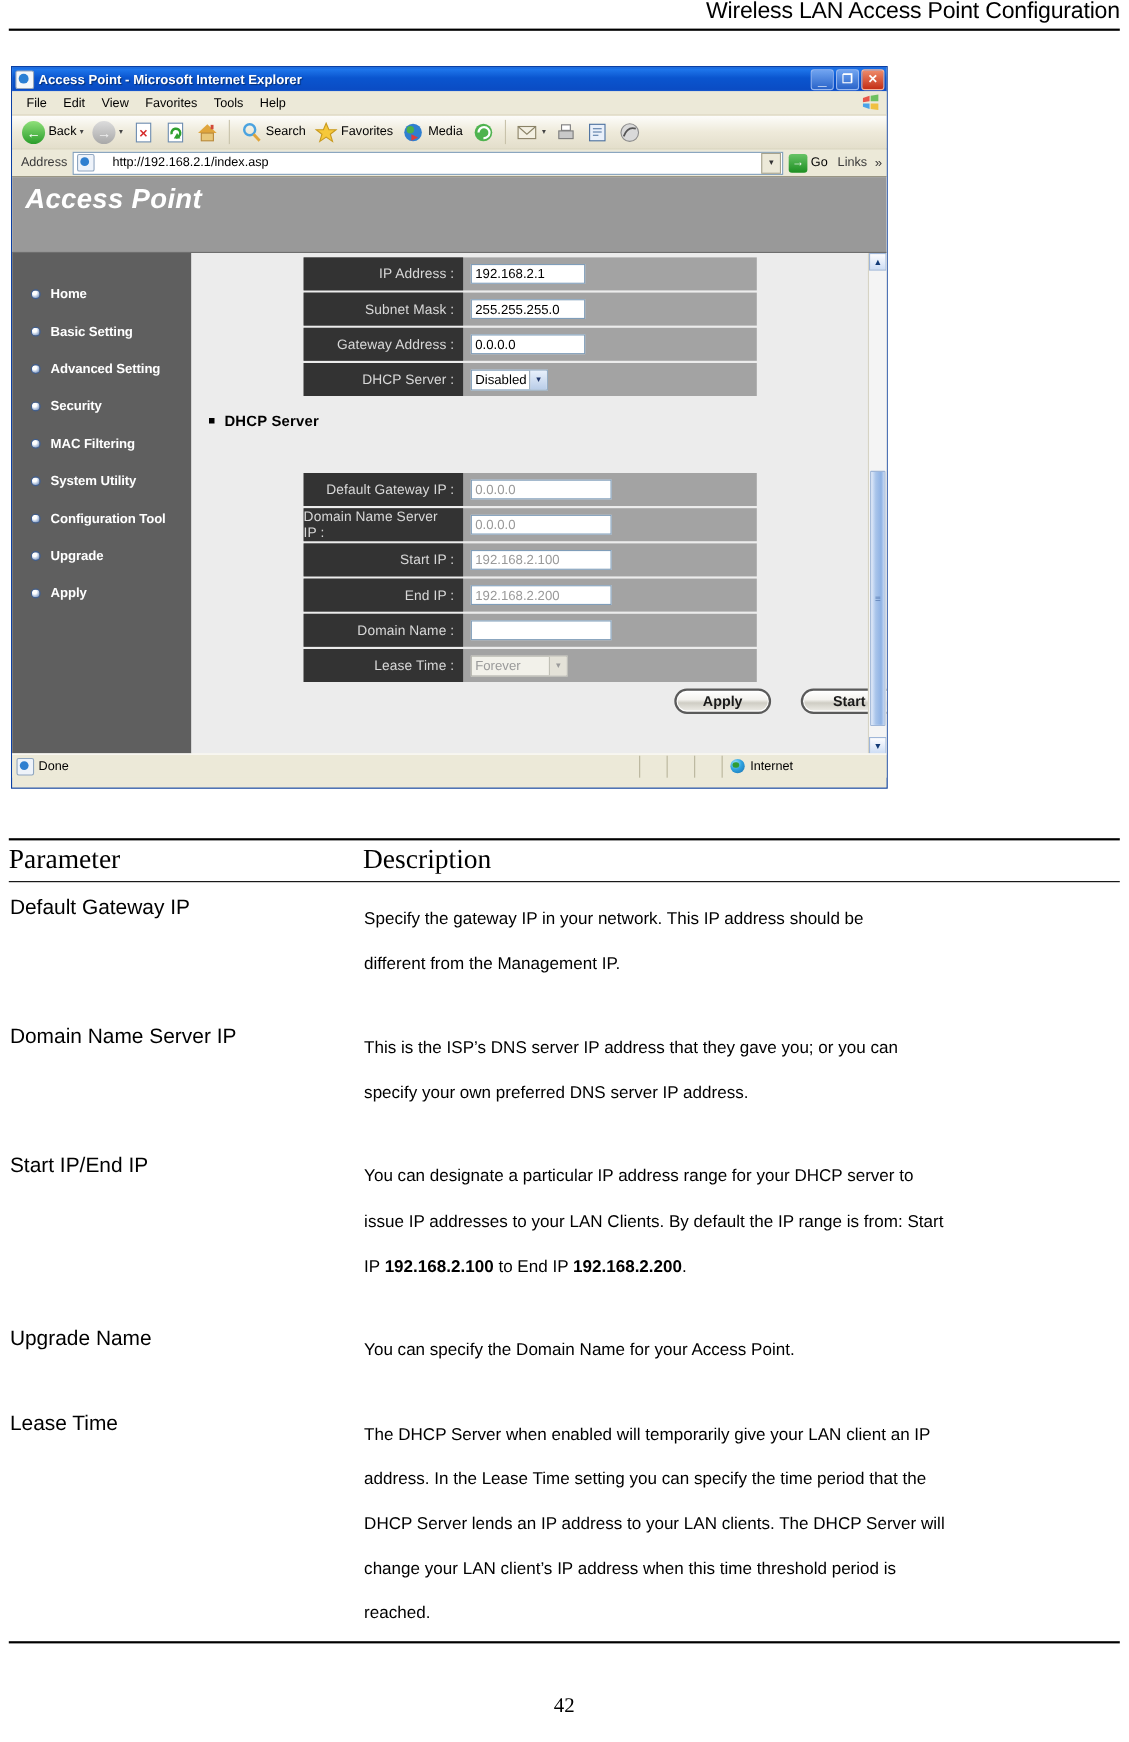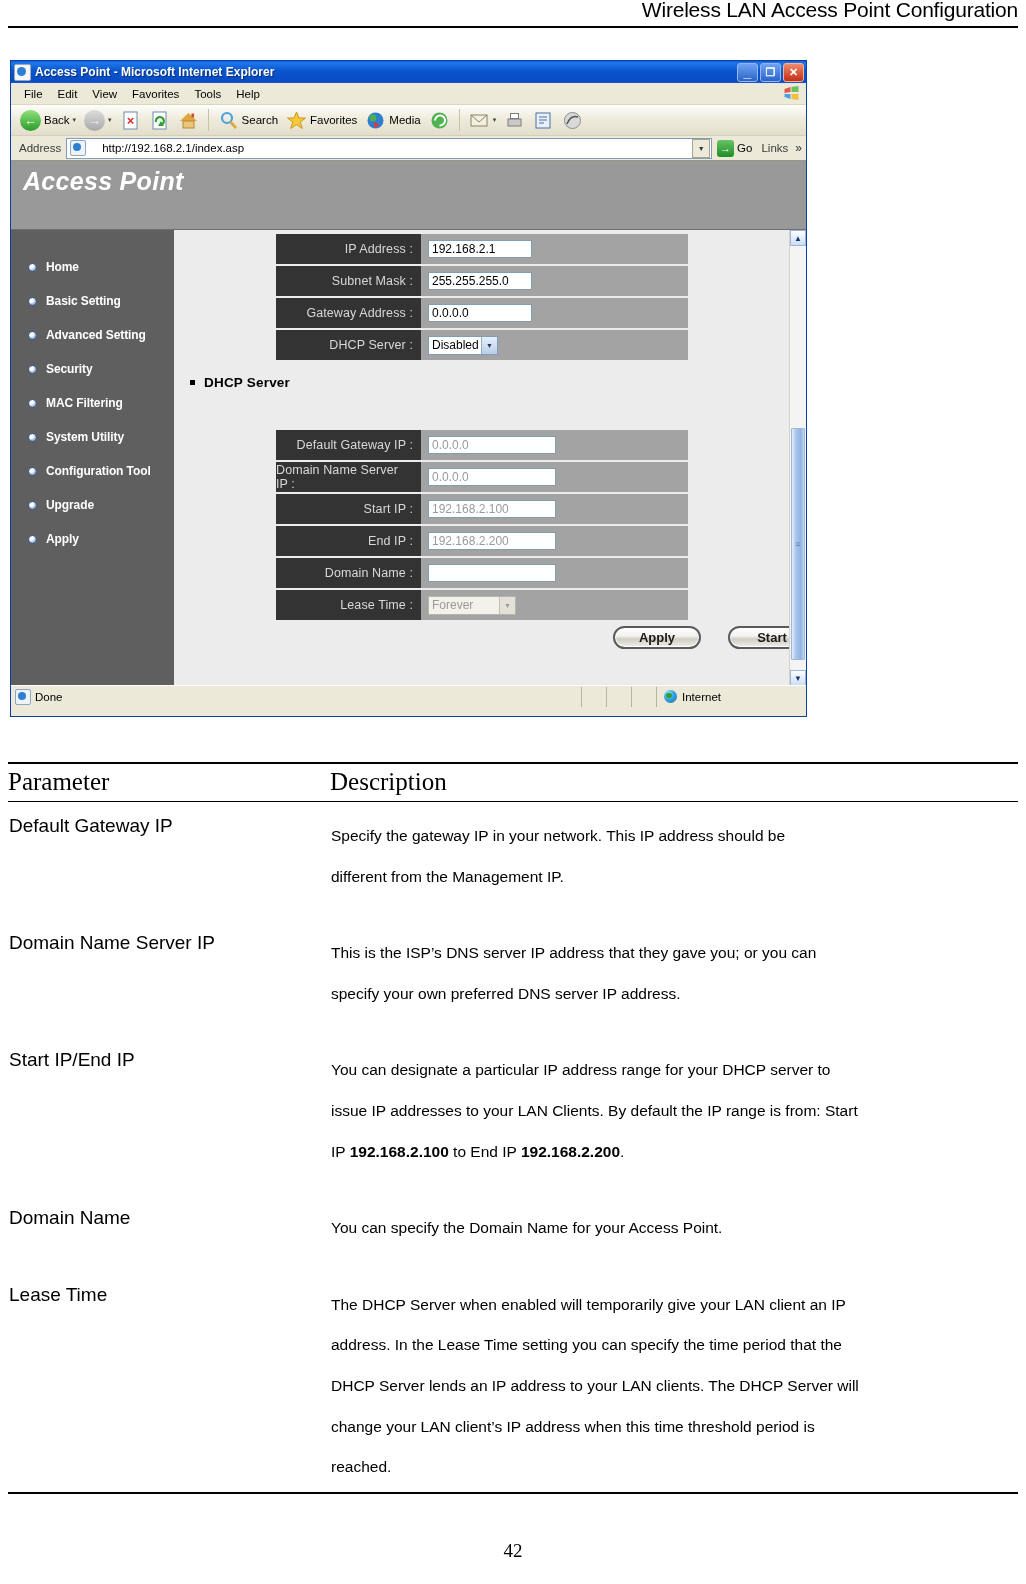--- a/index.html
+++ b/index.html
@@ -809,21 +809,21 @@
     <div class="pdesc">
       <span>You can designate a particular IP address range for your DHCP server to</span><br>
       <span>issue IP addresses to your LAN Clients. By default the IP range is from: Start</span><br>
       <span>IP </span><b>192.168.2.100</b><span> to End IP </span><b>192.168.2.200</b><span>.</span>
     </div>
   </div>
 
   <div class="spacer-sm"></div>
 
   <div class="prow">
-    <div class="pname">Domain Name</div>
+    <div class="pname">Upgrade Name</div>
     <div class="pdesc">
       <span>You can specify the Domain Name for your Access Point.</span>
     </div>
   </div>
 
   <div class="spacer-sm"></div>
 
   <div class="prow">
     <div class="pname">Lease Time</div>
     <div class="pdesc">

